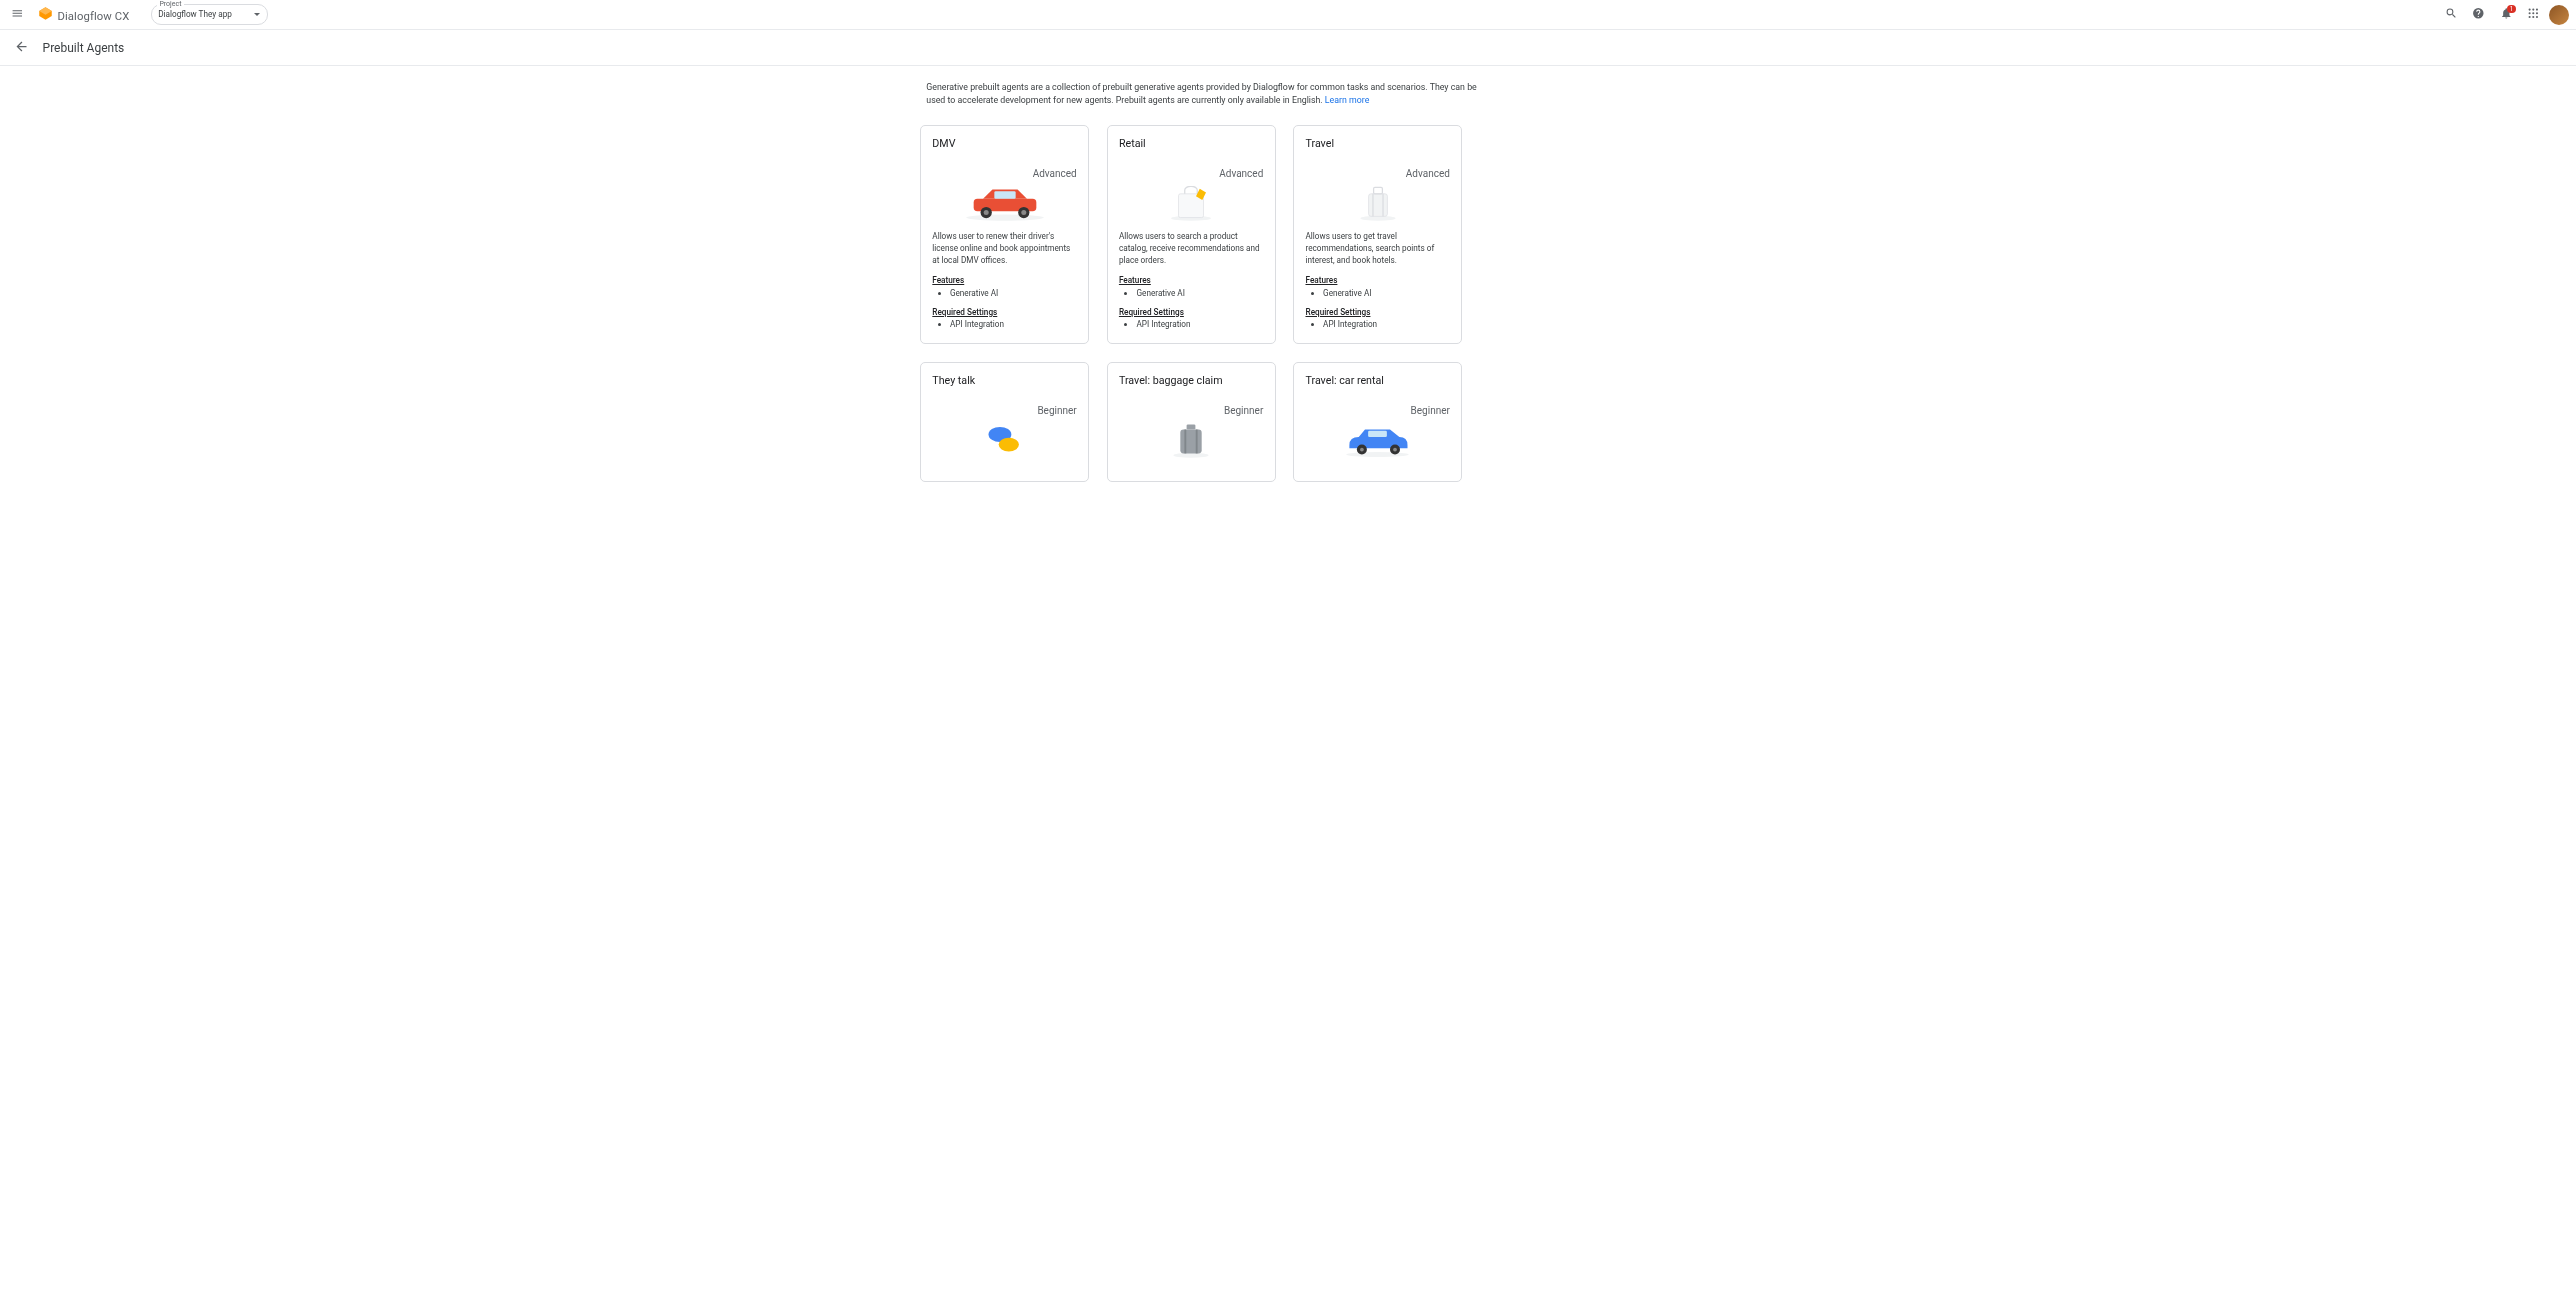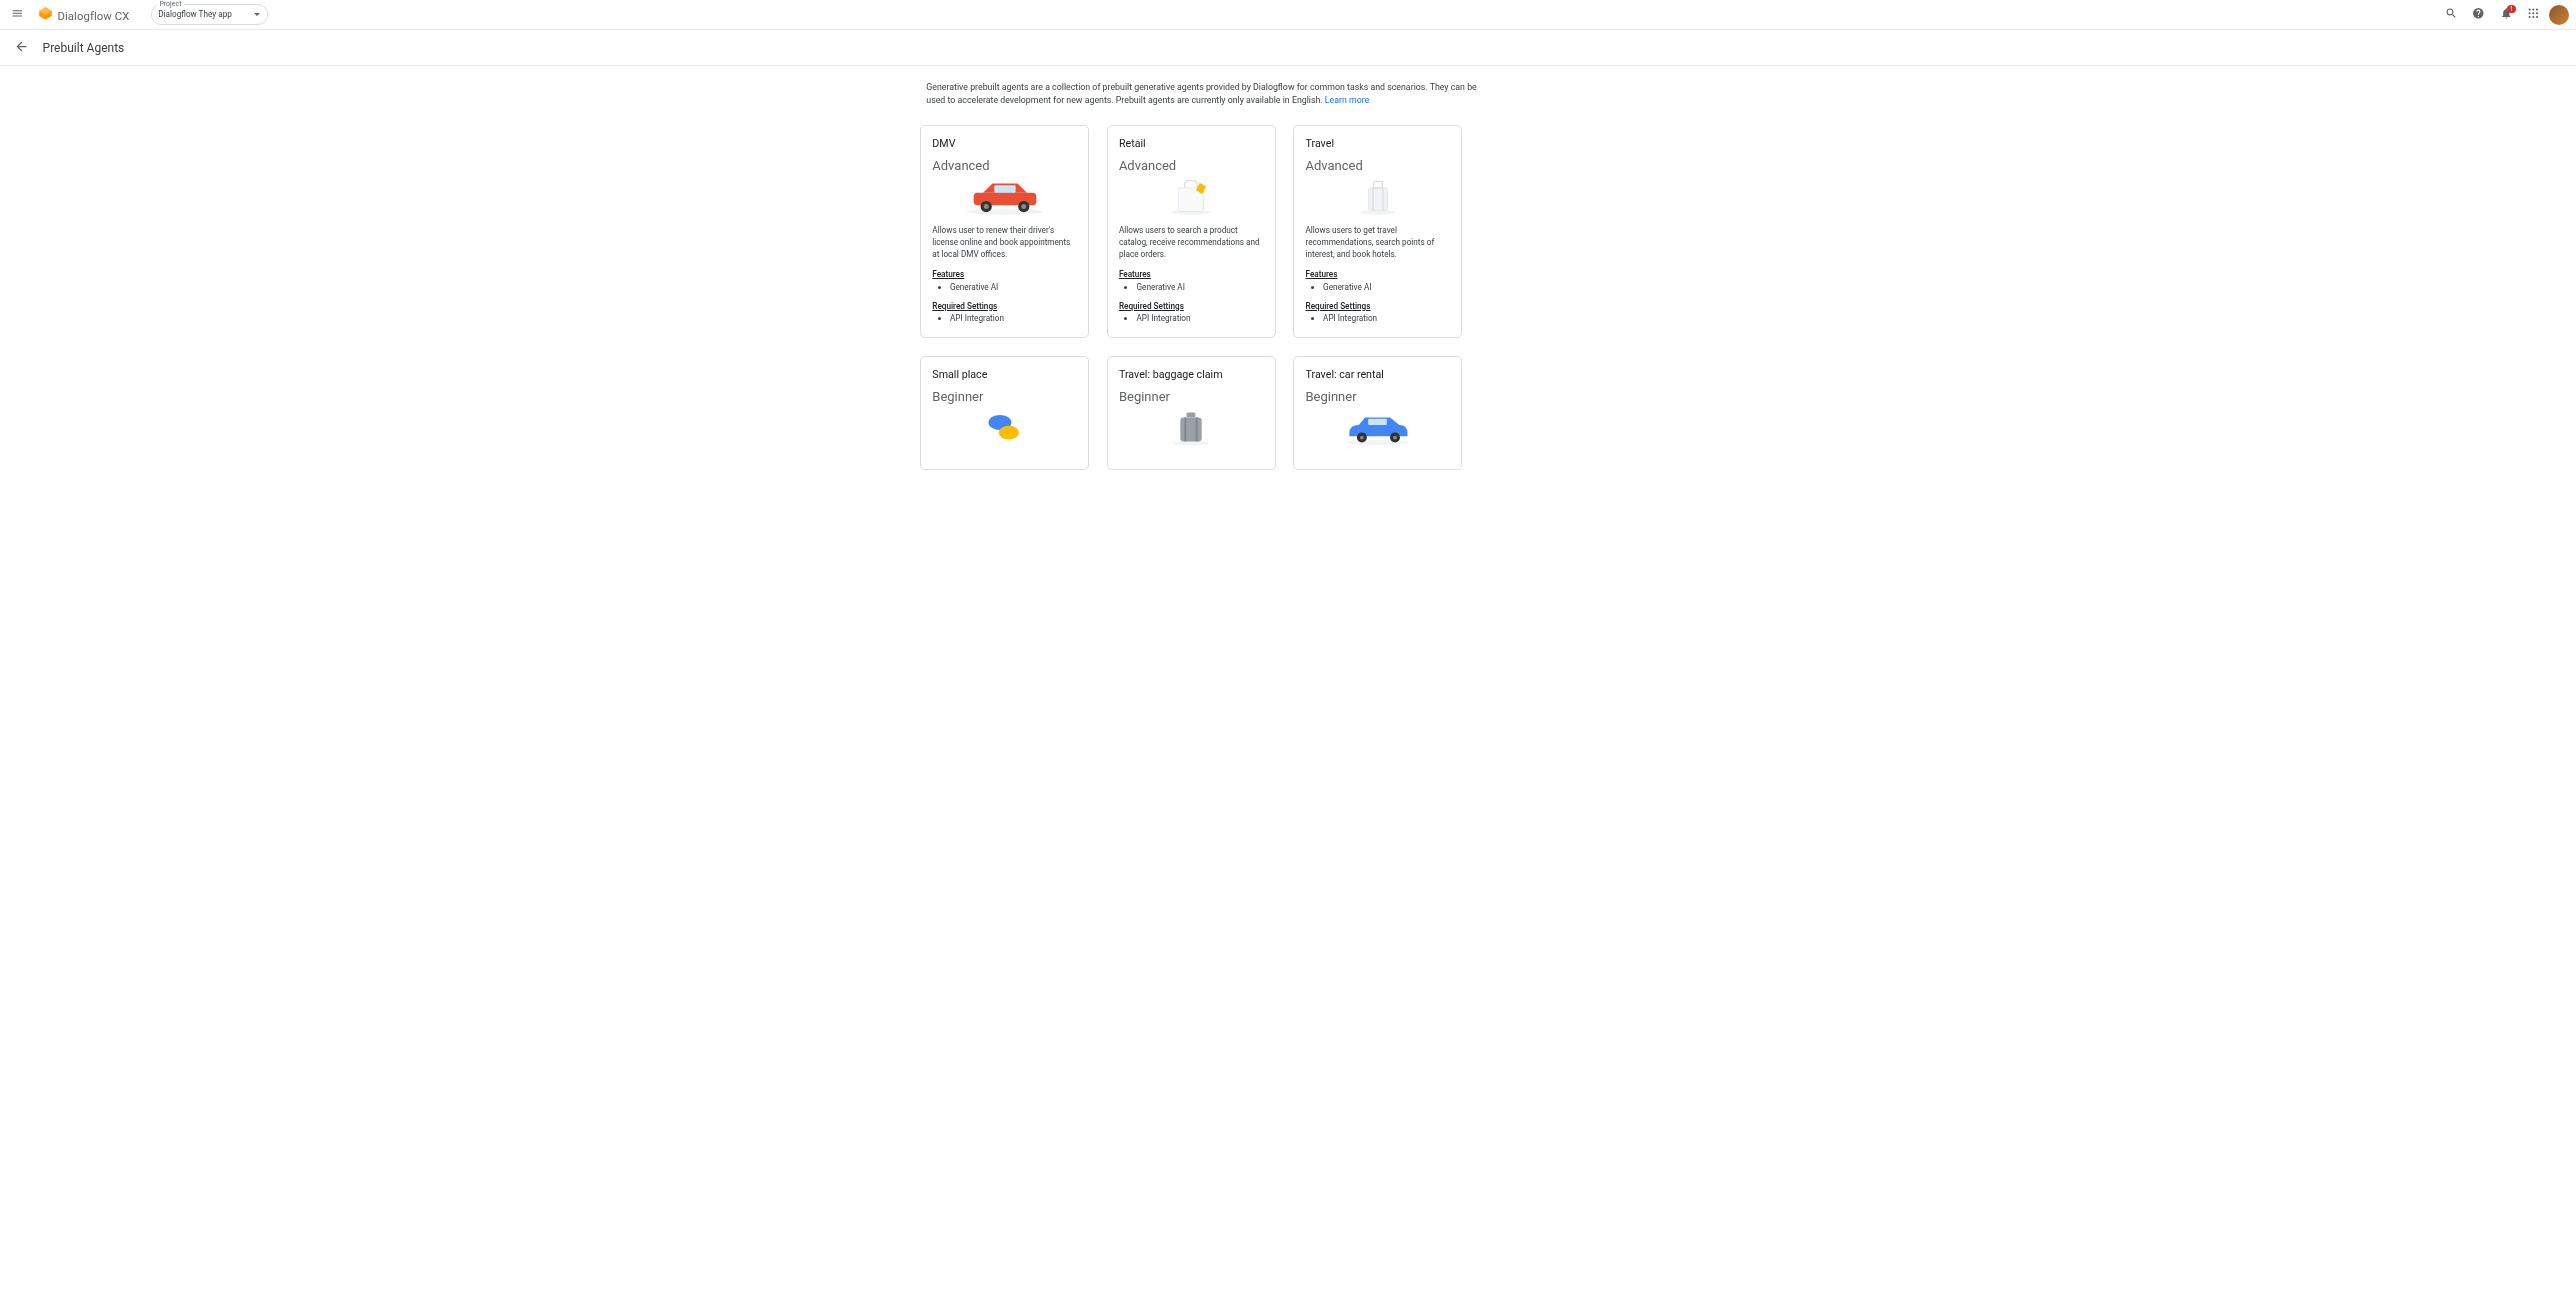--- a/index.html
+++ b/index.html
@@ -30,21 +30,21 @@
     .content { max-width:736px; margin:0 auto; padding:15px 0; }
     .intro { font-size:8.8px; color:#3c4043; line-height:1.5; max-width:579px; padding:0 6.3px; }
     .intro a { color:#1a73e8; text-decoration:none; }
     .search-row { margin-top:12.6px; border:0.6px solid #dadce0; border-radius:2.5px; height:26.4px; display:flex; align-items:center; padding:0 7.5px; gap:7.5px; width:532px; }
     .search-row svg { width:12.6px; height:12.6px; fill:#5f6368; }
     .search-row input { border:none; outline:none; flex:1; font-size:8.8px; color:#3c4043; background:transparent; }
     .search-row input::placeholder { color:#5f6368; }
     .grid { margin-top:17.6px; display:grid; grid-template-columns:repeat(3, 169px); gap:17.6px; }
     .card { border:0.6px solid #dadce0; border-radius:5px; padding:11.3px 11.3px 14px; display:flex; flex-direction:column; cursor:pointer; }
     .card h3 { font-size:10.7px; font-weight:400; color:#202124; }
-    .level { font-size:13px; color:#5f6368; margin-top:8px; }
+    .level { font-size:10px; color:#5f6368; margin-top:18px;text-align:right; }
     .illus { height:38px; display:flex; align-items:center; justify-content:center; margin:5px 0 7.5px; }
     .desc { font-size:8.2px; color:#3c4043; line-height:1.5; min-height:36px; }
     .section-h { font-size:8.2px; font-weight:500; color:#202124; margin-top:8.8px;text-decoration:underline; }
     .card ul { list-style:disc; padding-left:17.6px; margin-top:2.5px; }
     .card li { font-size:8.2px; color:#3c4043; }
     .beginner-card { min-height:88px; }
   </style>
 </head>
 <body>
 
@@ -197,21 +197,21 @@
         <ul>
             <li>Generative AI</li>
           </ul>
         <div class="section-h">Required Settings</div>
         <ul>
             <li>API Integration</li>
           </ul>
       </div>
 
       <div class="card beginner-card">
-        <h3>Small place</h3>
+        <h3>They talk</h3>
         <span class="level">Beginner</span>
         <div class="illus">
           <svg width="38" height="35" viewBox="0 0 60 55">
               <ellipse cx="22" cy="18" rx="18" ry="12" fill="#4285f4"></ellipse>
               <ellipse cx="36" cy="34" rx="16" ry="11" fill="#fbbc04"></ellipse>
             </svg>
         </div>
       </div>
 
       <div class="card beginner-card">

